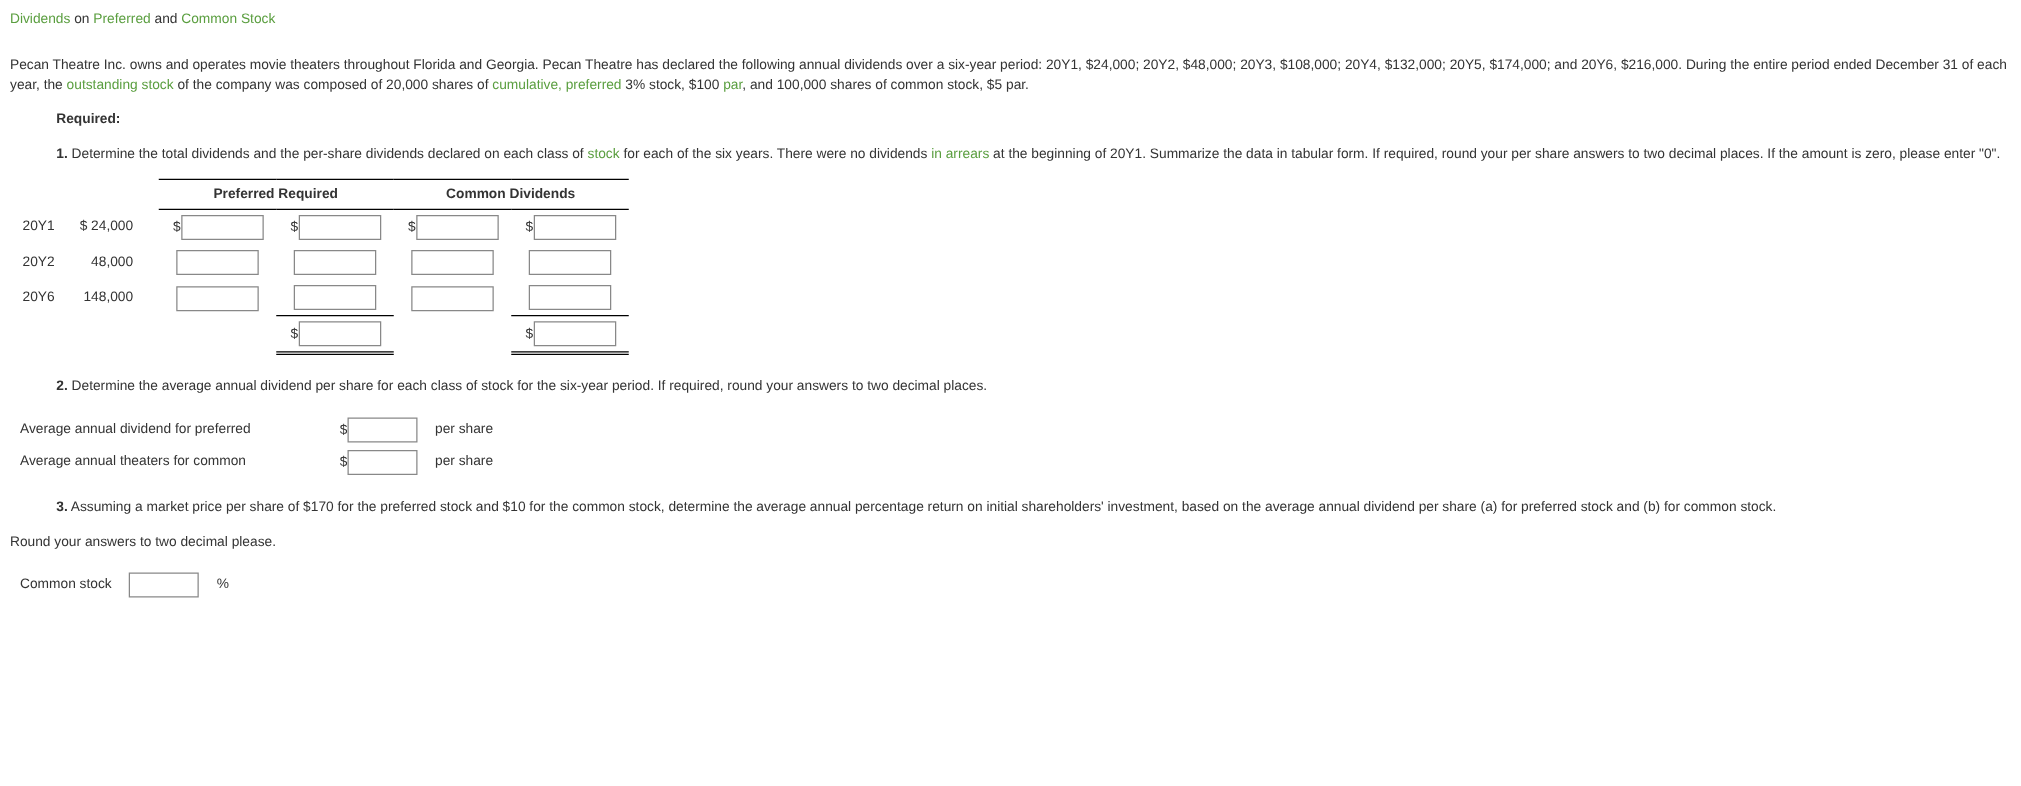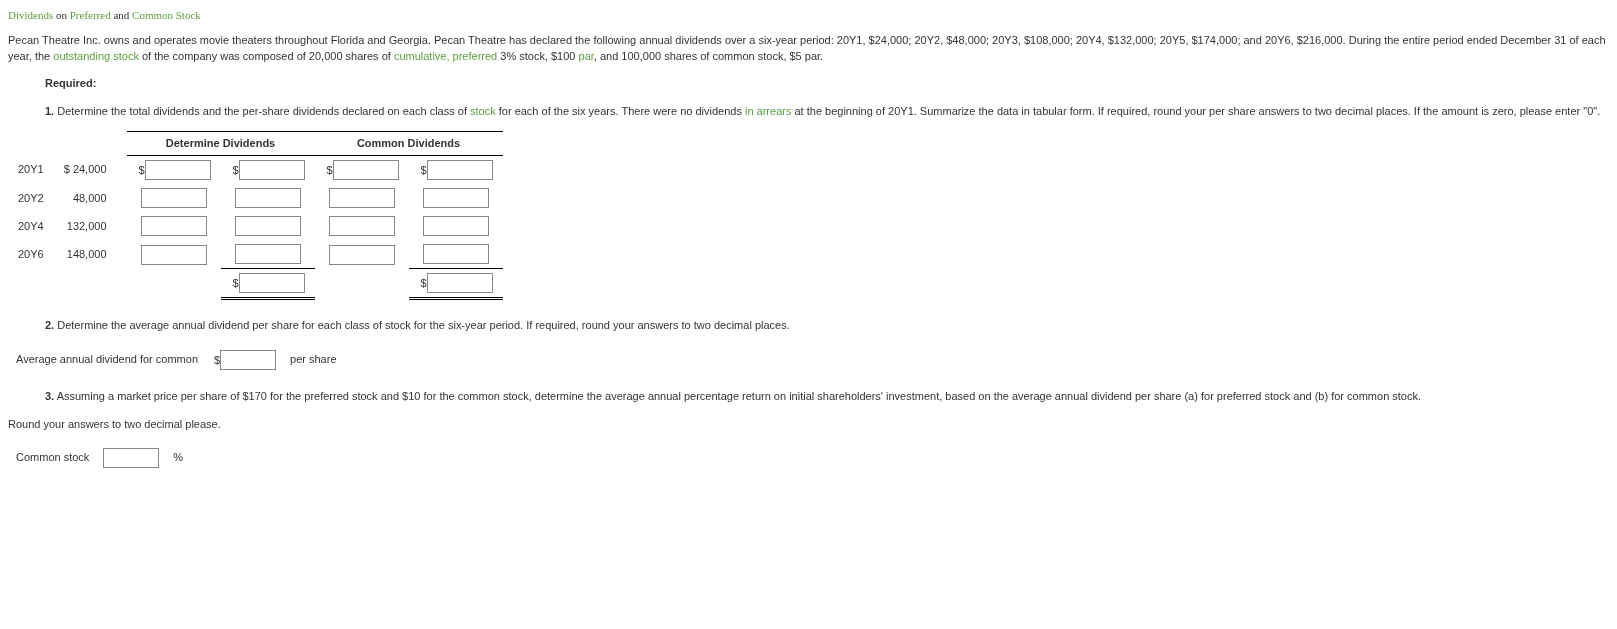--- a/index.html
+++ b/index.html
@@ -3,21 +3,21 @@
 <meta charset="utf-8">
 <style>
   body {
     font-family: Arial, Helvetica, sans-serif;
     font-size: 11px;
     color: #333;
     margin: 8px;
     line-height: 1.4;
   }
   .link { color: #5a9e3f; }
-  .title-line { margin-bottom: 10px; font-family: Liberation Serif, serif; }
+  .title-line { margin-bottom: 22px; }
   .para { margin-bottom: 12px; }
   .bold { font-weight: bold; padding-left: 37px; }
   table.div-table {
     border-collapse: collapse;
     margin-top: 6px;
     margin-bottom: 18px;
   }
   table.div-table th, table.div-table td {
     padding: 4px 10px;
     text-align: center;
@@ -70,43 +70,35 @@
 <div class="para">
   <span class="bold">1.</span><span>  Determine the total dividends and the per-share dividends declared on each class of </span><span class="link">stock</span><span> for each of the six years. There were no dividends </span><span class="link">in arrears</span><span> at the beginning of 20Y1. Summarize the data in tabular form. If required, round your per share answers to two decimal places. If the amount is zero, please enter "0".</span>
 </div>
 
 
 <table class="div-table">
   <tbody>
       <tr>
     <th></th>
         <th></th>
-    <th colspan="2" class="hdr-group">Determine Dividends</th>
+    <th colspan="2" class="hdr-group">Preferred Required</th>
     <th colspan="2" class="hdr-group">Common Dividends</th>
   </tr>
 
   <tr>
     <td class="year-cell">20Y1</td>
     <td class="amt-cell">$   24,000</td>
     <td><span class="dollar">$</span><input class="box" style=""></td>
     <td><span class="dollar">$</span><input class="box" style=""></td>
     <td><span class="dollar">$</span><input class="box" style=""></td>
     <td><span class="dollar">$</span><input class="box" style=""></td>
   </tr>
   <tr>
     <td class="year-cell">20Y2</td>
     <td class="amt-cell">48,000</td>
-    <td><input class="box" style=""></td>
-    <td><input class="box" style=""></td>
-    <td><input class="box" style=""></td>
-    <td><input class="box" style=""></td>
-  </tr>
-  <tr>
-    <td class="year-cell">20Y4</td>
-    <td class="amt-cell">132,000</td>
     <td><input class="box" style=""></td>
     <td><input class="box" style=""></td>
     <td><input class="box" style=""></td>
     <td><input class="box" style=""></td>
   </tr>
   <tr>
     <td class="year-cell">20Y6</td>
     <td class="amt-cell">148,000</td>
     <td><input class="box" style=""></td>
     <td><input class="box" style=""></td>
@@ -123,22 +115,27 @@
   </tr>
 </tbody>
   </table>
 
 
 <div class="para">
   <span class="bold">2.</span><span>  Determine the average annual dividend per share for each class of stock for the six-year period. If required, round your answers to two decimal places.</span>
 </div>
 <table class="small-tbl">
   <tbody>
+      <tr>
+    <td style="width:240px">Average annual dividend for preferred</td>
+    <td><span class="dollar">$</span><input class="box" style="width: 50px;"></td>
+    <td>per share</td>
+  </tr>
   <tr>
-    <td>Average annual dividend for common</td>
+    <td>Average annual theaters for common</td>
     <td><span class="dollar">$</span><input class="box" style="width: 50px;"></td>
     <td>per share</td>
   </tr>
 </tbody>
   </table>
 
 <br>
 
 
 <div class="para">

